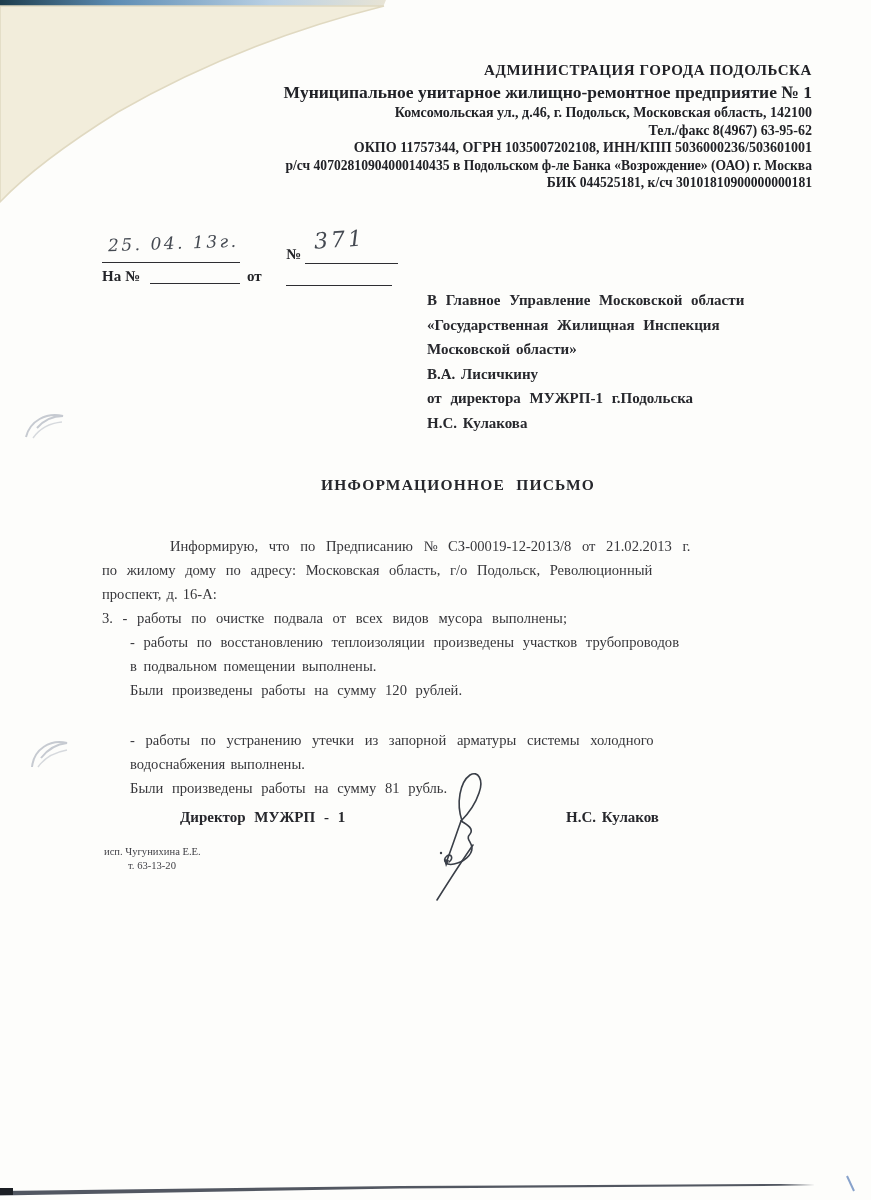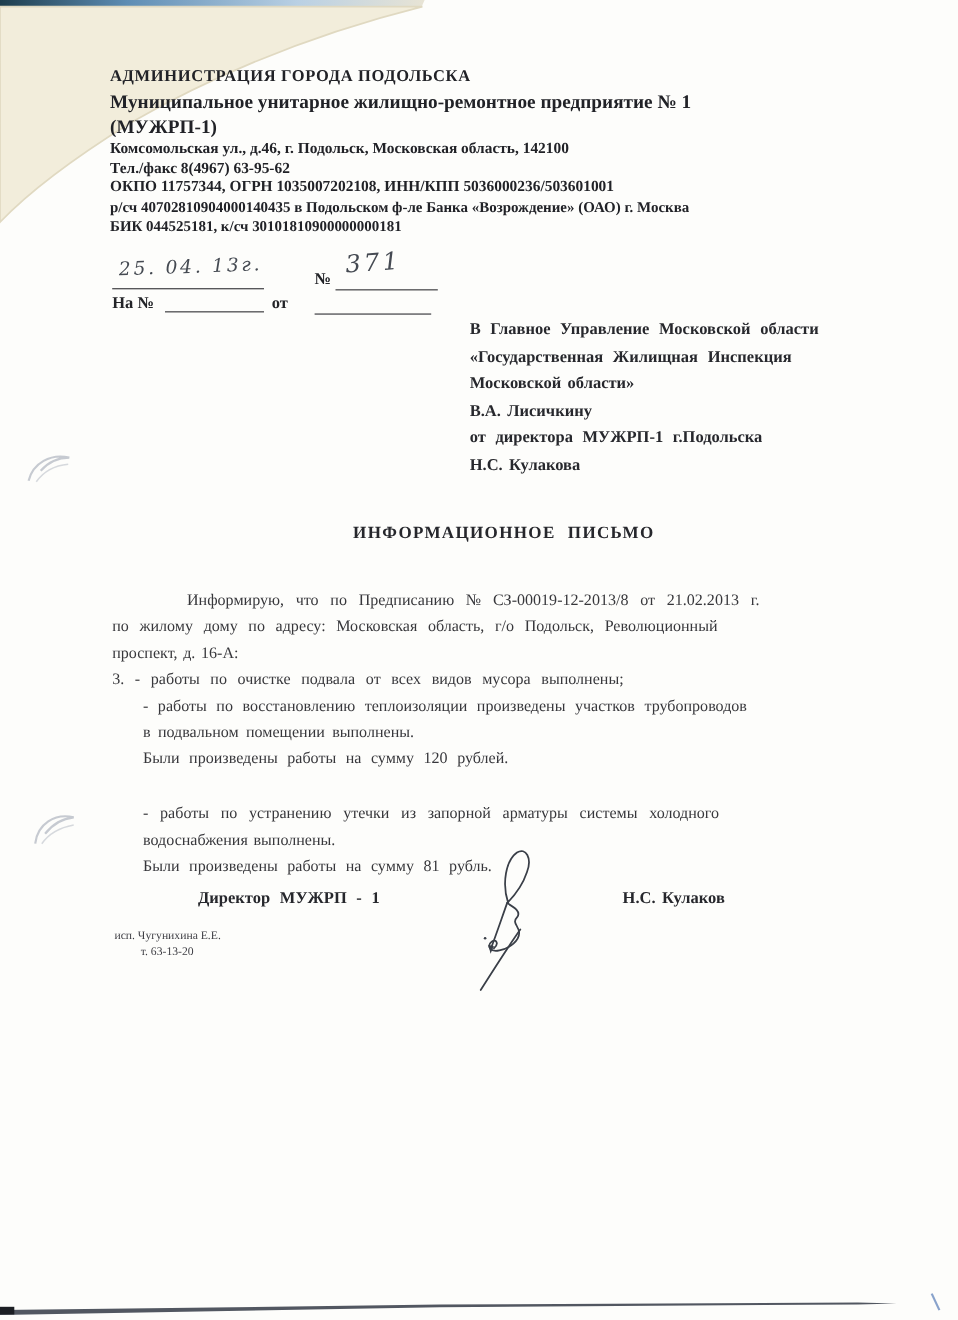--- a/index.html
+++ b/index.html
@@ -4,21 +4,21 @@
 <style>
   html,body{margin:0;padding:0;}
   body{
     width:871px;height:1200px;position:relative;overflow:hidden;
     background:#fdfdfb;
     font-family:"Liberation Serif","DejaVu Serif",serif;
     color:#2b2b2e;
   }
   .abs{position:absolute;}
   
-  .letterhead{left:100px;top:60px;width:712px;text-align:left;color:#212227;}
+  .letterhead{left:100px;top:60px;width:712px;text-align:right;color:#212227;}
   .lh-admin{font-size:15px;font-weight:bold;line-height:21px;letter-spacing:.6px;}
   .lh-org{font-size:17.5px;font-weight:bold;line-height:23px;}
   .lh-abbr{font-size:17.5px;font-weight:bold;line-height:23px;}
   .lh-small{font-size:14px;font-weight:bold;line-height:17.6px;}
   .lh-smaller{font-size:13.6px;font-weight:bold;line-height:17.6px;}
   
   .refblock{left:100px;top:230px;width:320px;height:70px;}
   .uline{position:absolute;border-bottom:1.6px solid #2e2e32;height:0;}
   .hw{font-family:"DejaVu Serif",serif;font-style:italic;color:#454a52;}
   .hw-date{position:absolute;left:8px;top:3px;font-size:17px;letter-spacing:2.5px;transform:rotate(-2deg);}
@@ -60,21 +60,20 @@
       <stop offset="1" stop-color="#e8e4d5"></stop>
     </linearGradient>
   </defs>
   <polygon points="0,0 386,0 383,7 0,8" fill="url(#stripGrad)"></polygon>
   <path d="M0,6 L384,6 Q240,42 118,112 Q38,162 0,202 Z" fill="#f2eddb" stroke="#e0d9c1" stroke-width="1.5"></path>
 </svg>
 
 <div class="abs letterhead">
   <div class="lh-admin">АДМИНИСТРАЦИЯ ГОРОДА ПОДОЛЬСКА</div>
   <div class="lh-org">Муниципальное унитарное жилищно-ремонтное предприятие № 1</div>
-  <div class="lh-abbr">(МУЖРП-1)</div>
   <div class="lh-small">Комсомольская ул., д.46, г. Подольск, Московская область, 142100</div>
   <div class="lh-small">Тел./факс 8(4967) 63-95-62</div>
   <div class="lh-small">ОКПО 11757344, ОГРН 1035007202108,  ИНН/КПП  5036000236/503601001</div>
   <div class="lh-smaller">р/сч 40702810904000140435 в Подольском ф-ле Банка «Возрождение» (ОАО) г. Москва</div>
   <div class="lh-smaller">БИК 044525181,  к/сч 30101810900000000181</div>
 </div>
 
 <div class="abs refblock">
   <span class="hw hw-date">25. 04. 13г.</span>
   <div class="uline" style="left:2px;top:32px;width:138px;"></div>

